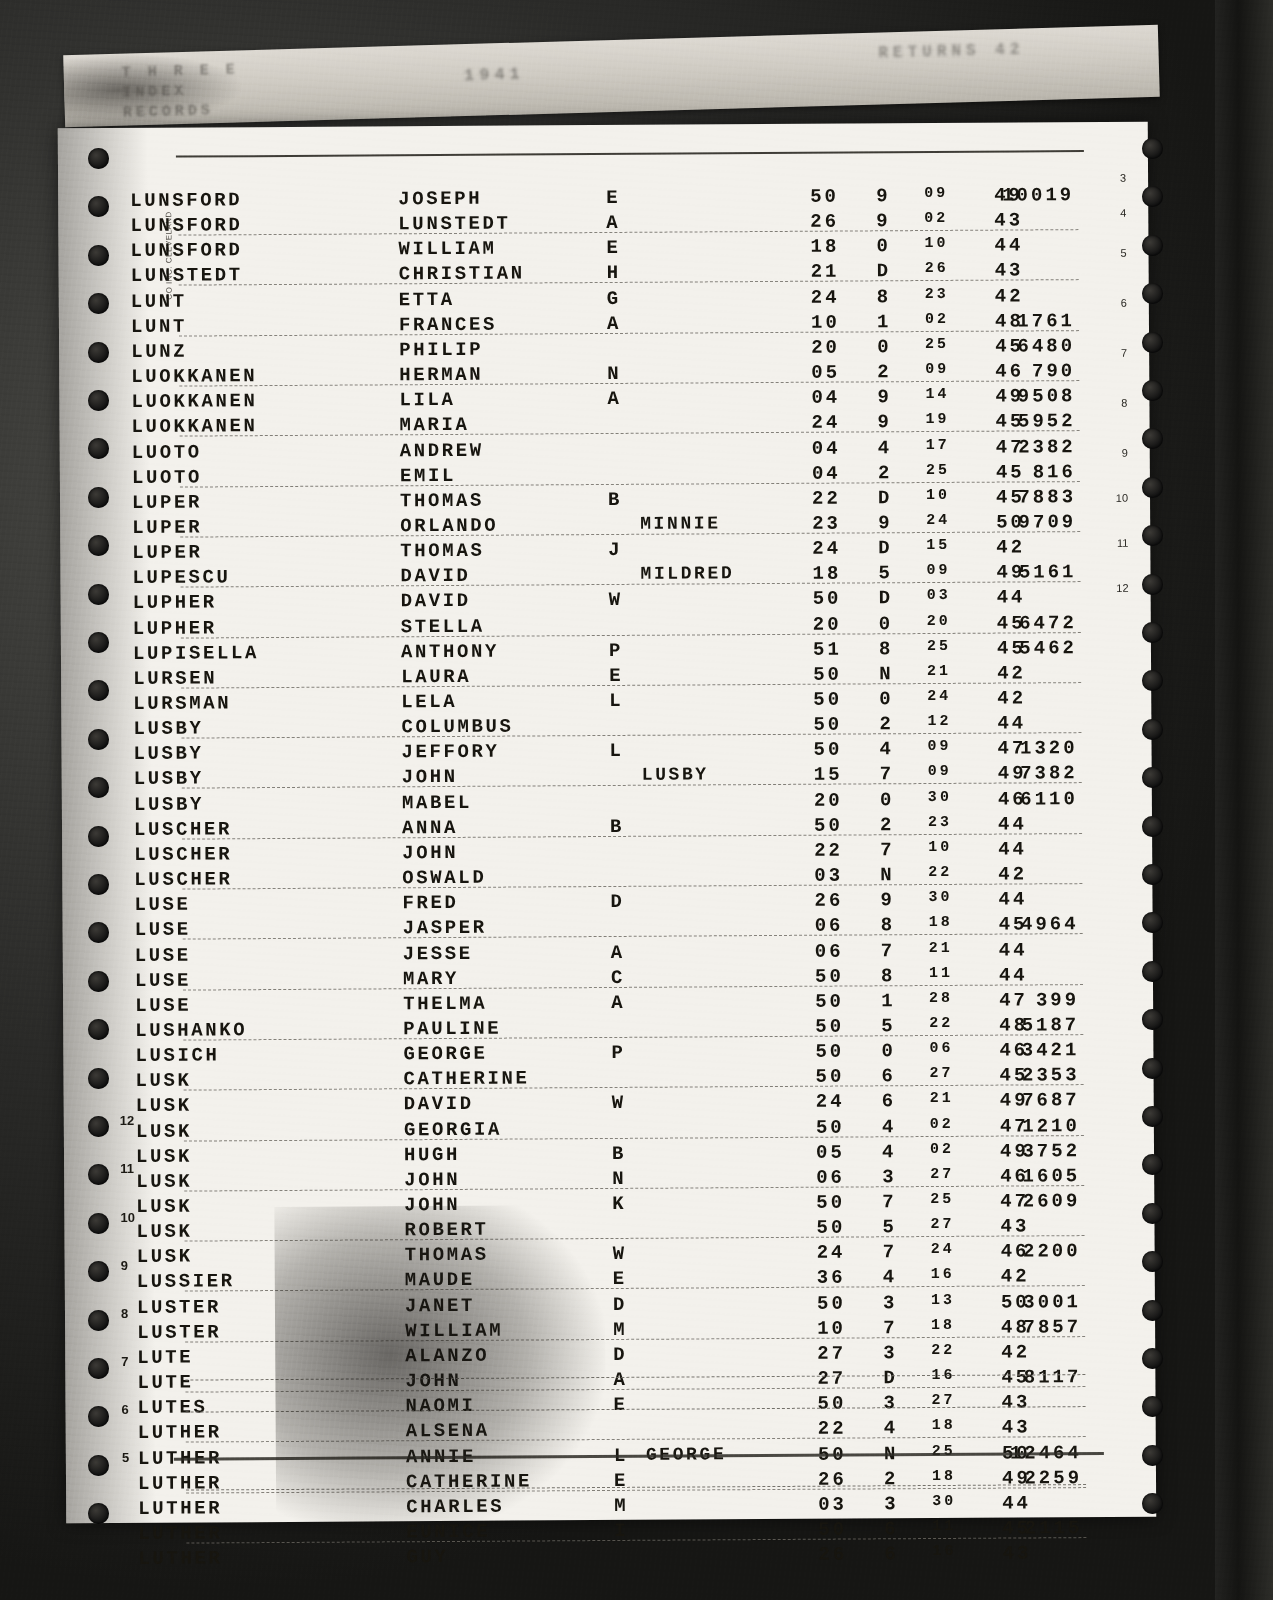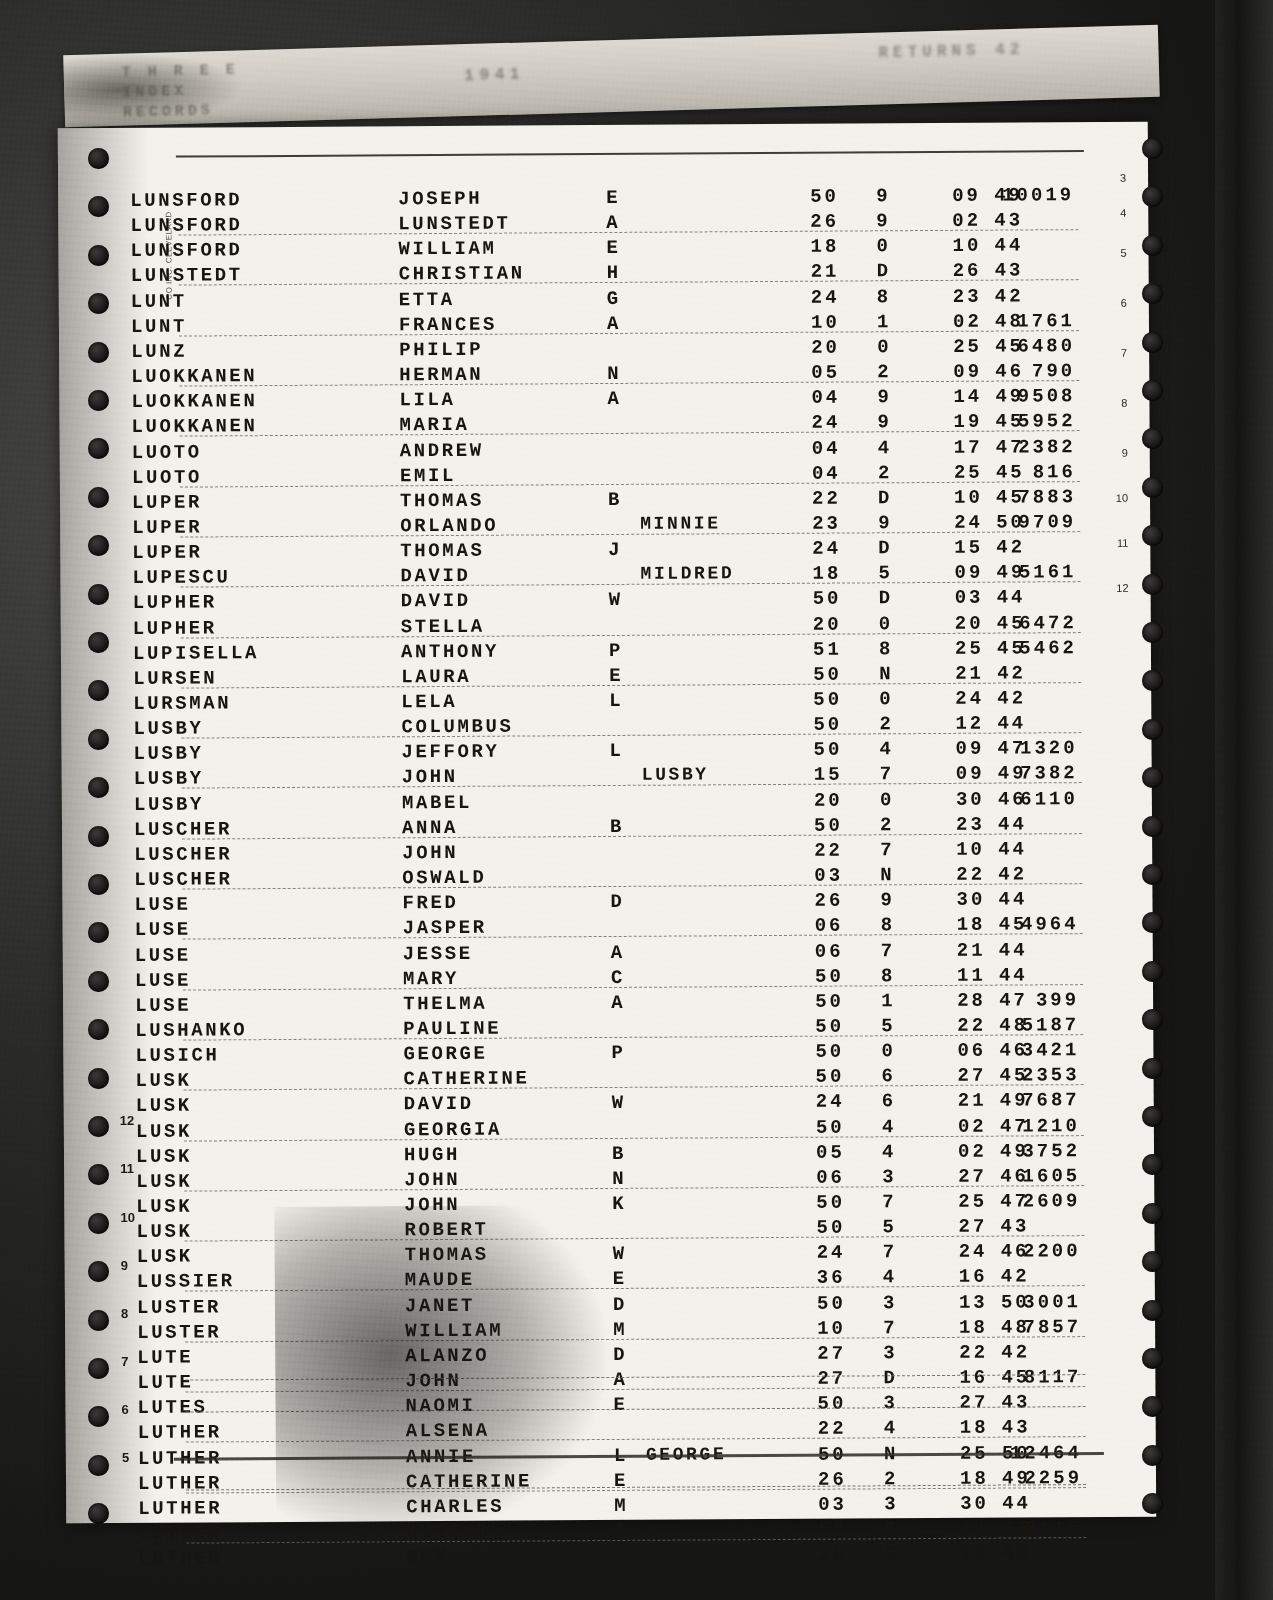--- a/index.html
+++ b/index.html
@@ -72,21 +72,21 @@
   
   #listing{position:absolute;left:0;top:0;width:100%;height:100%;}
   .row{position:absolute;left:0;width:100%;height:25.2px;
        font-family:"Liberation Mono",monospace;font-weight:bold;color:#17150f;}
   .surname{position:absolute;left:72px;font-size:19px;letter-spacing:2.6px;white-space:nowrap;}
   .given{position:absolute;left:340px;font-size:19px;letter-spacing:2.6px;white-space:nowrap;}
   .mid{position:absolute;left:548px;font-size:19px;letter-spacing:2px;}
   .spouse{position:absolute;left:580px;font-size:18px;letter-spacing:2.6px;white-space:nowrap;}
   .c1{position:absolute;left:752px;font-size:19px;letter-spacing:3px;}
   .c2{position:absolute;left:818px;font-size:19px;}
-  .c3{position:absolute;left:866px;font-size:19px;letter-spacing:3px;margin-left:28px;}
+  .c3{position:absolute;left:866px;font-size:15px;letter-spacing:3px;}
   .c4{position:absolute;left:936px;font-size:19px;letter-spacing:3px;}
   .c5{position:absolute;right:74px;font-size:19px;letter-spacing:3px;text-align:right;}
 
   
   .connector{position:absolute;height:0;border-top:1px dashed #6a6760;opacity:.8;}
 
   
   .idxnum{position:absolute;font-family:"Liberation Sans",sans-serif;font-size:13px;font-weight:bold;color:#1b1913;}
 
   

